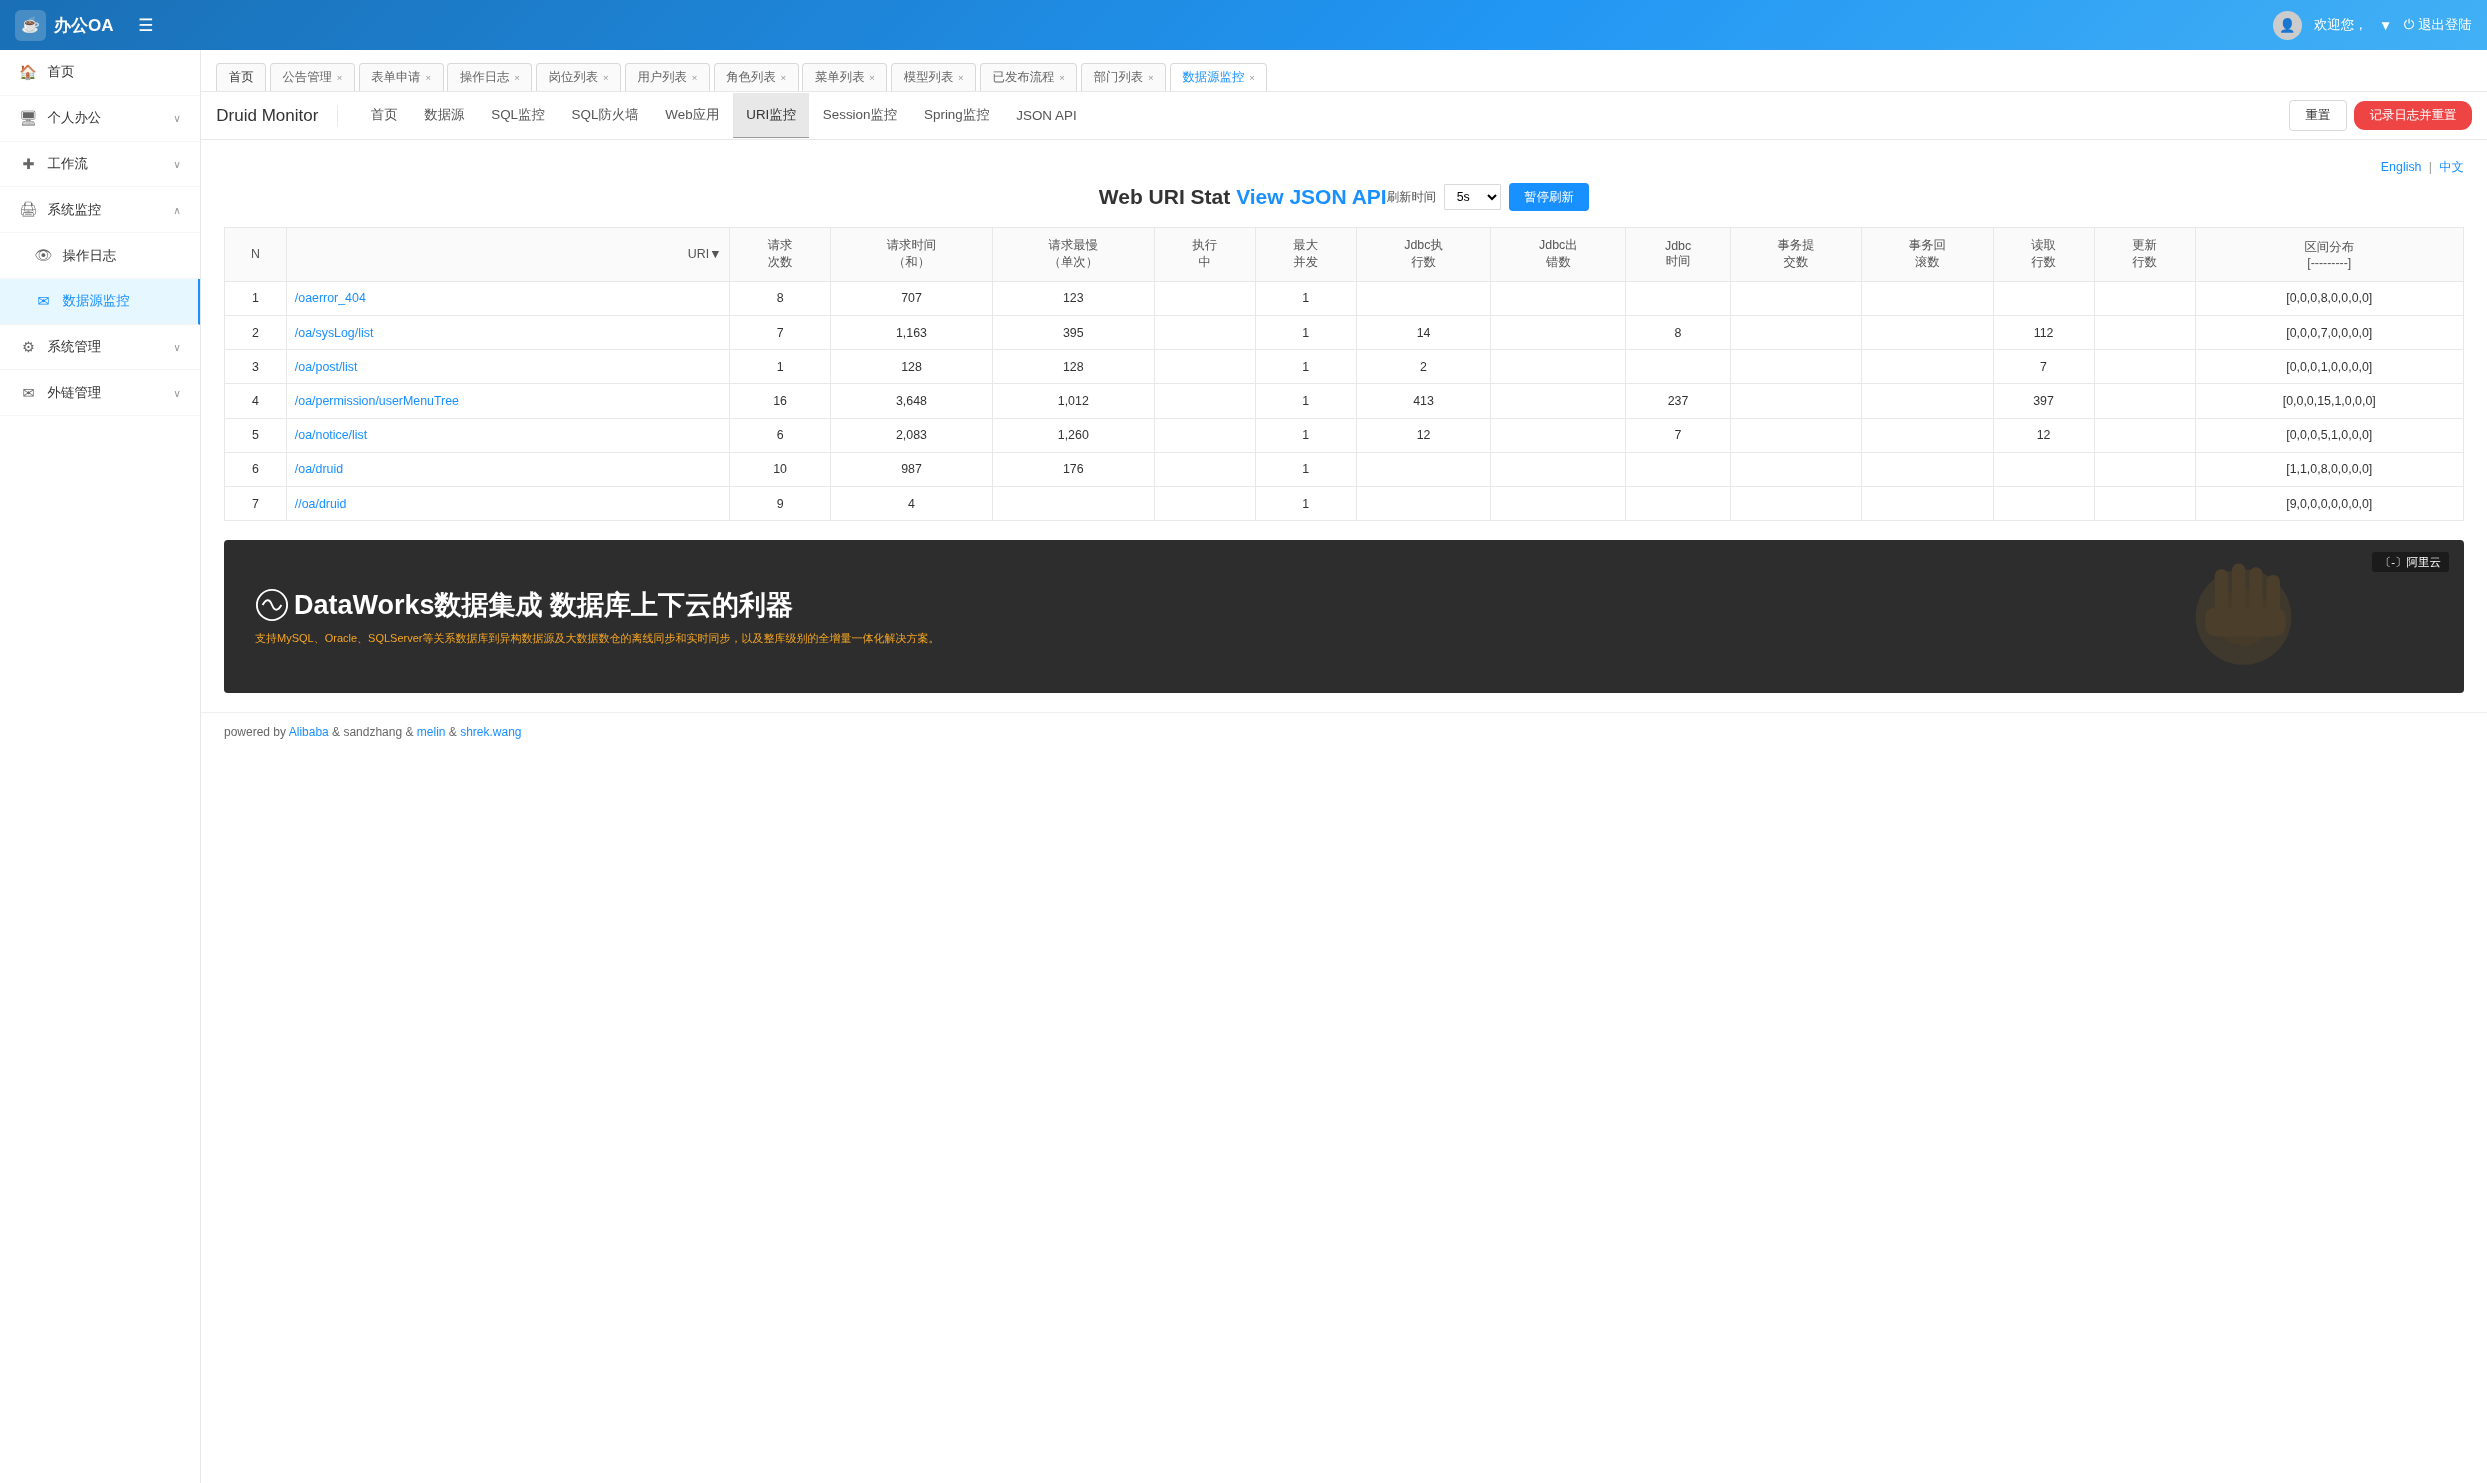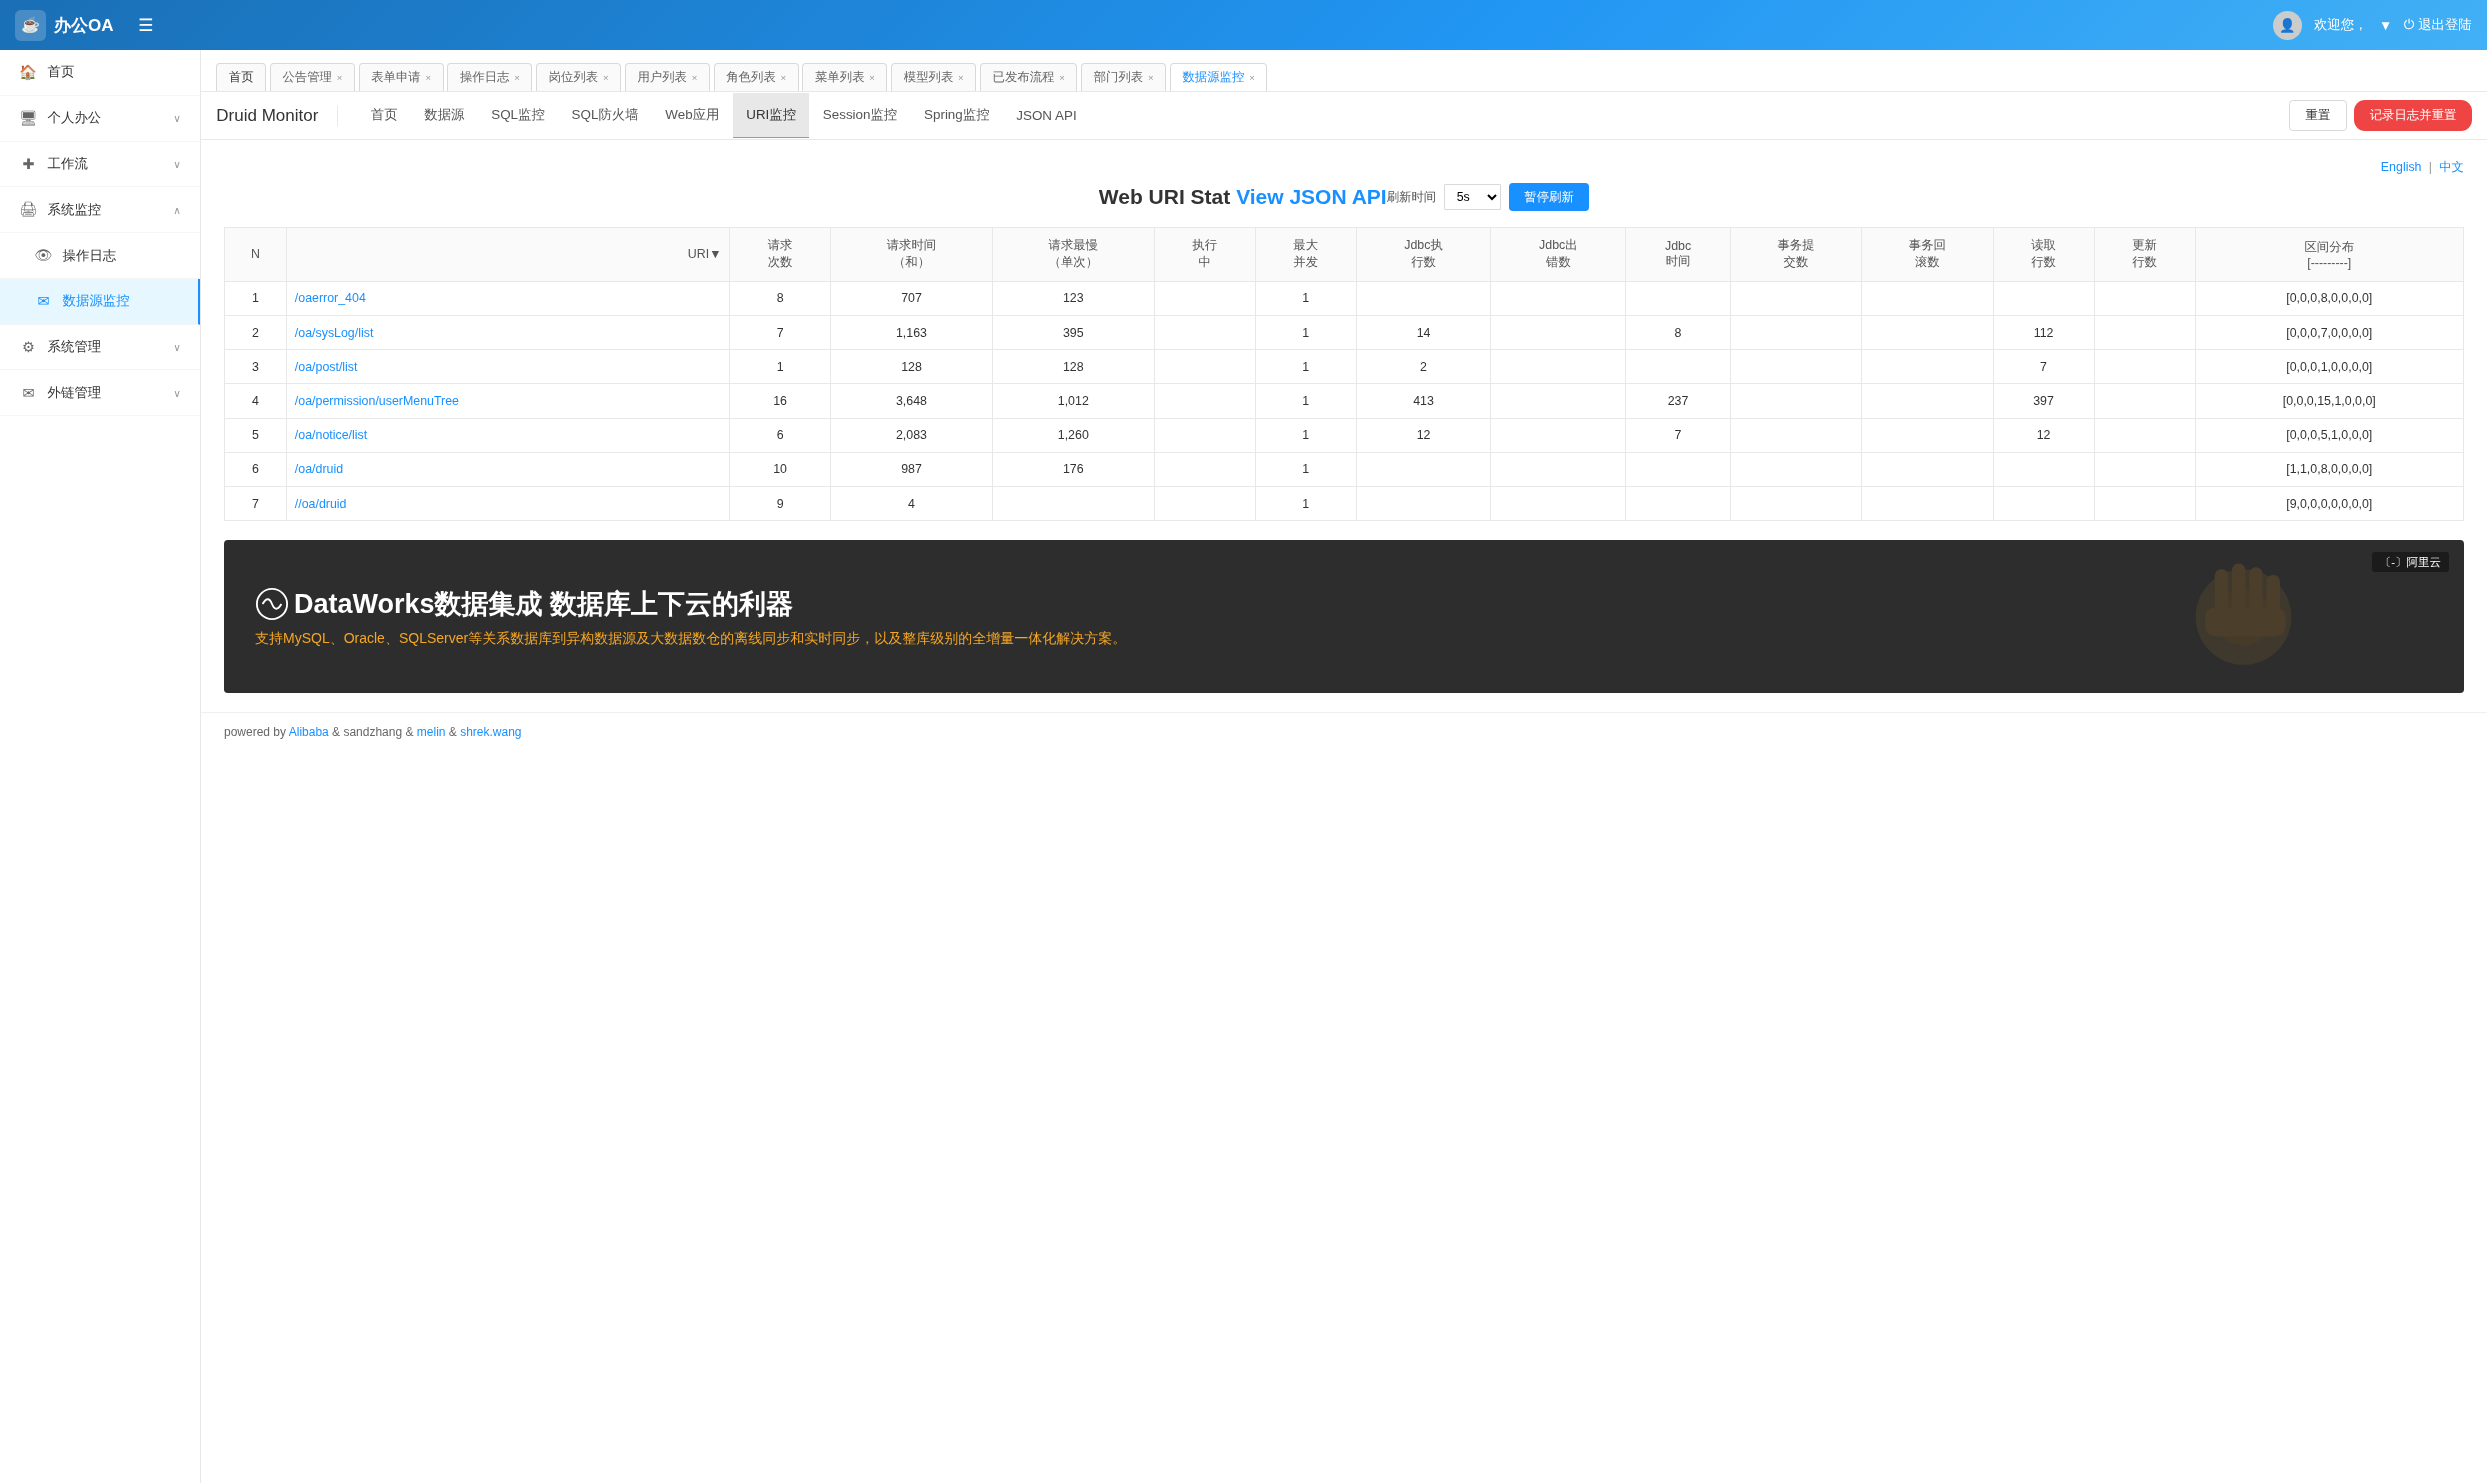--- a/index.html
+++ b/index.html
@@ -185,20 +185,21 @@
     }
     .druid-nav-item.active {
       color: #333;
       background: #e8e8e8;
       border-bottom: 1.9px solid #999;
     }
     .druid-nav-buttons {
       margin-left: auto;
       display: flex;
       gap: 7.7px;
+      align-items: center;
     }
     .btn-default {
       padding: 5.7px 15.3px;
       border: 1px solid #d9d9d9;
       border-radius: 3.8px;
       background: white;
       cursor: pointer;
       font-size: 12.4px;
       color: #333;
     }
@@ -310,21 +311,21 @@
       align-items: center;
       gap: 5px;
       margin-bottom: 7.7px;
     }
     .banner-title {
       font-size: 27px;
       font-weight: bold;
     }
     .banner-subtitle {
       color: #f5a623;
-      font-size: 14px;
+      font-size: 11px;
       margin-top: 6px;
     }
     .banner-aliyun {
       position: absolute;
       top: 11.5px;
       right: 15.3px;
       background: rgba(0,0,0,0.4);
       color: white;
       padding: 2.9px 7.7px;
       border-radius: 2.9px;

